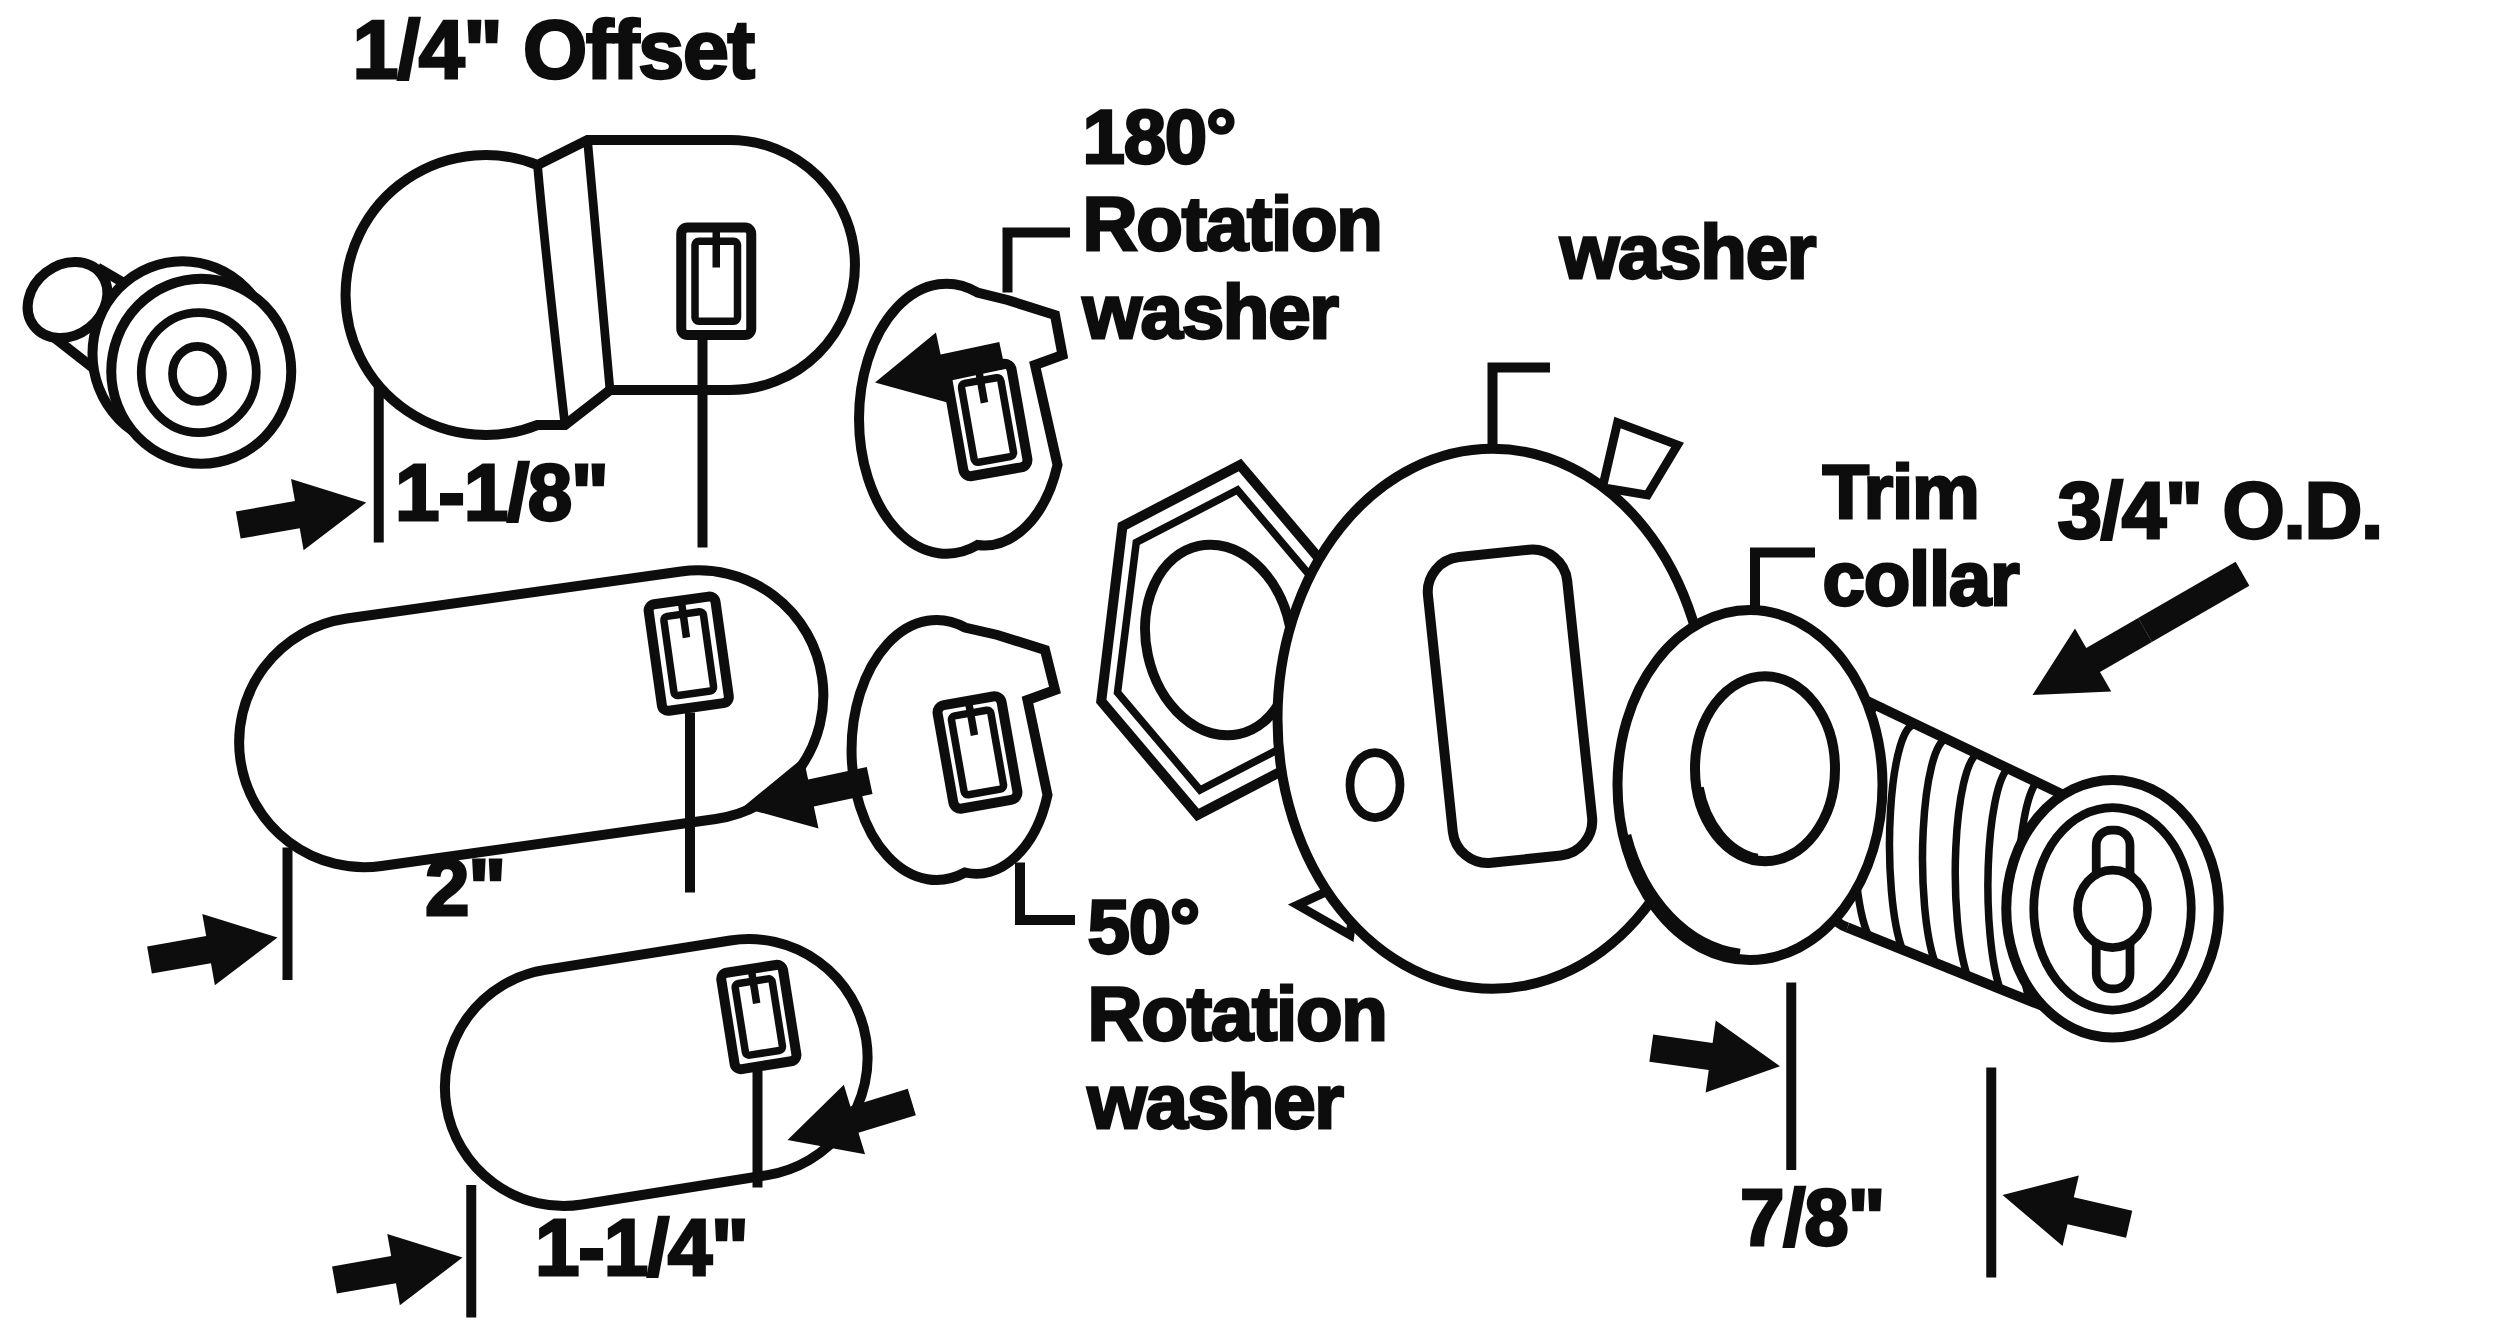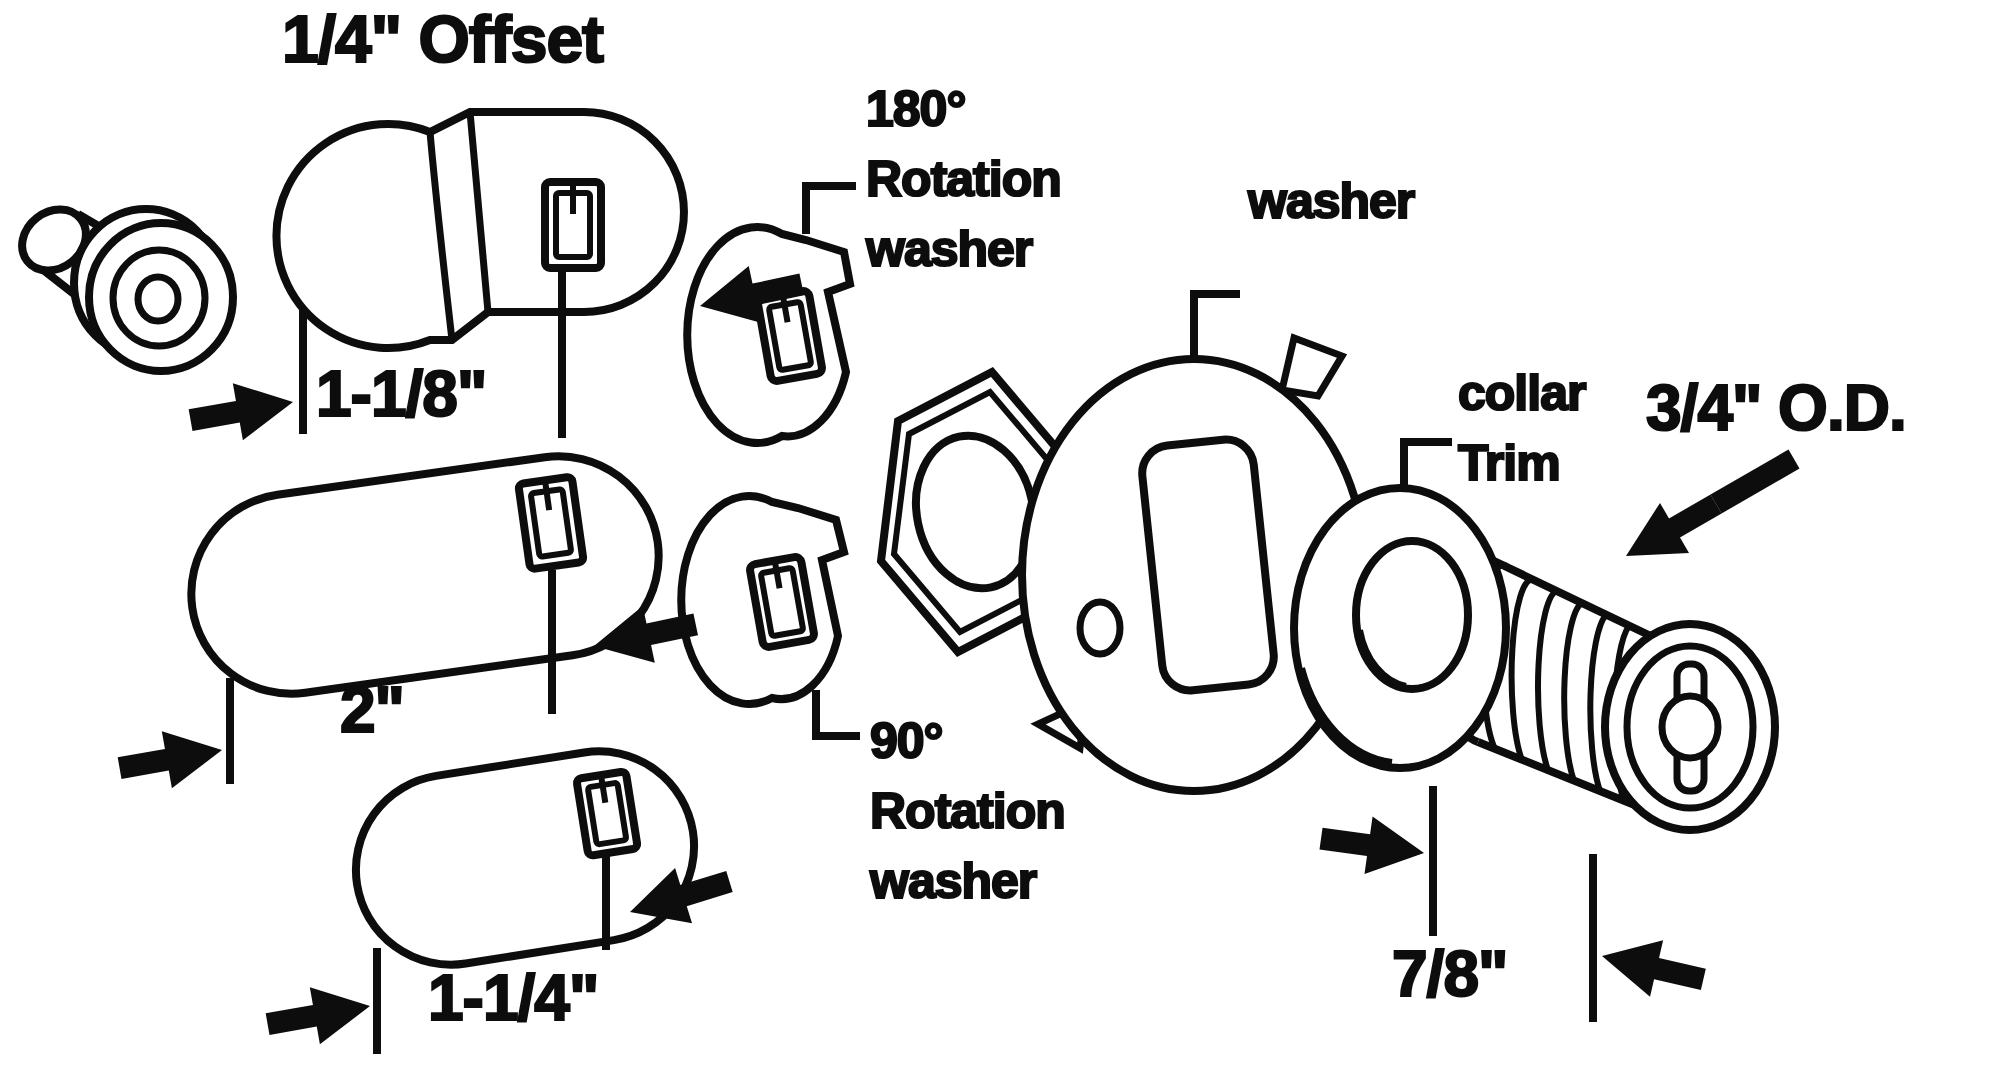--- a/index.html
+++ b/index.html
@@ -15,21 +15,21 @@
     position:absolute;
     color:#0d0d0d;
     font-weight:700;
     letter-spacing:-1px;
     -webkit-text-stroke:2.2px #0d0d0d;
     white-space:nowrap;
     line-height:1;
   }
   .lbl-big{font-size:64px;}
   .lbl-title{font-size:66px;}
-  .lbl-block{font-size:50px;}
+  .lbl-block{font-size:61px;}
   .lbl-block .line{line-height:70px;}
 </style>
 </head>
 <body>
 
 <div class="stage">
 
   <svg class="art" width="1996" height="1070" viewBox="0 0 1996 1070">
     <defs>
       <path id="arrow" d="M 0 0 L -56 -29 L -56 -11 L -104 -11 L -104 11 L -56 11 L -56 29 Z"></path>
@@ -163,32 +163,32 @@
     <div class="line">180°</div>
     <div class="line">Rotation</div>
     <div class="line">washer</div>
   </div>
 
   <div class="lbl lbl-block" style="left:1248px;top:166px;">
     <div class="line">washer</div>
   </div>
 
   <div class="lbl lbl-block" style="left:1458px;top:358px;">
+    <div class="line">Trim</div>
     <div class="line">collar</div>
-    <div class="line">Trim</div>
   </div>
 
   <div class="lbl lbl-big" style="left:1646px;top:376px;">3/4" O.D.</div>
 
   <div class="lbl lbl-big" style="left:316px;top:362px;">1-1/8"</div>
 
   <div class="lbl lbl-big" style="left:340px;top:678px;">2"</div>
 
   <div class="lbl lbl-block" style="left:870px;top:706px;">
-    <div class="line">90°</div>
+    <div class="line">50°</div>
     <div class="line">Rotation</div>
     <div class="line">washer</div>
   </div>
 
   <div class="lbl lbl-big" style="left:428px;top:966px;">1-1/4"</div>
 
   <div class="lbl lbl-big" style="left:1392px;top:942px;">7/8"</div>
 
 </div>
 

